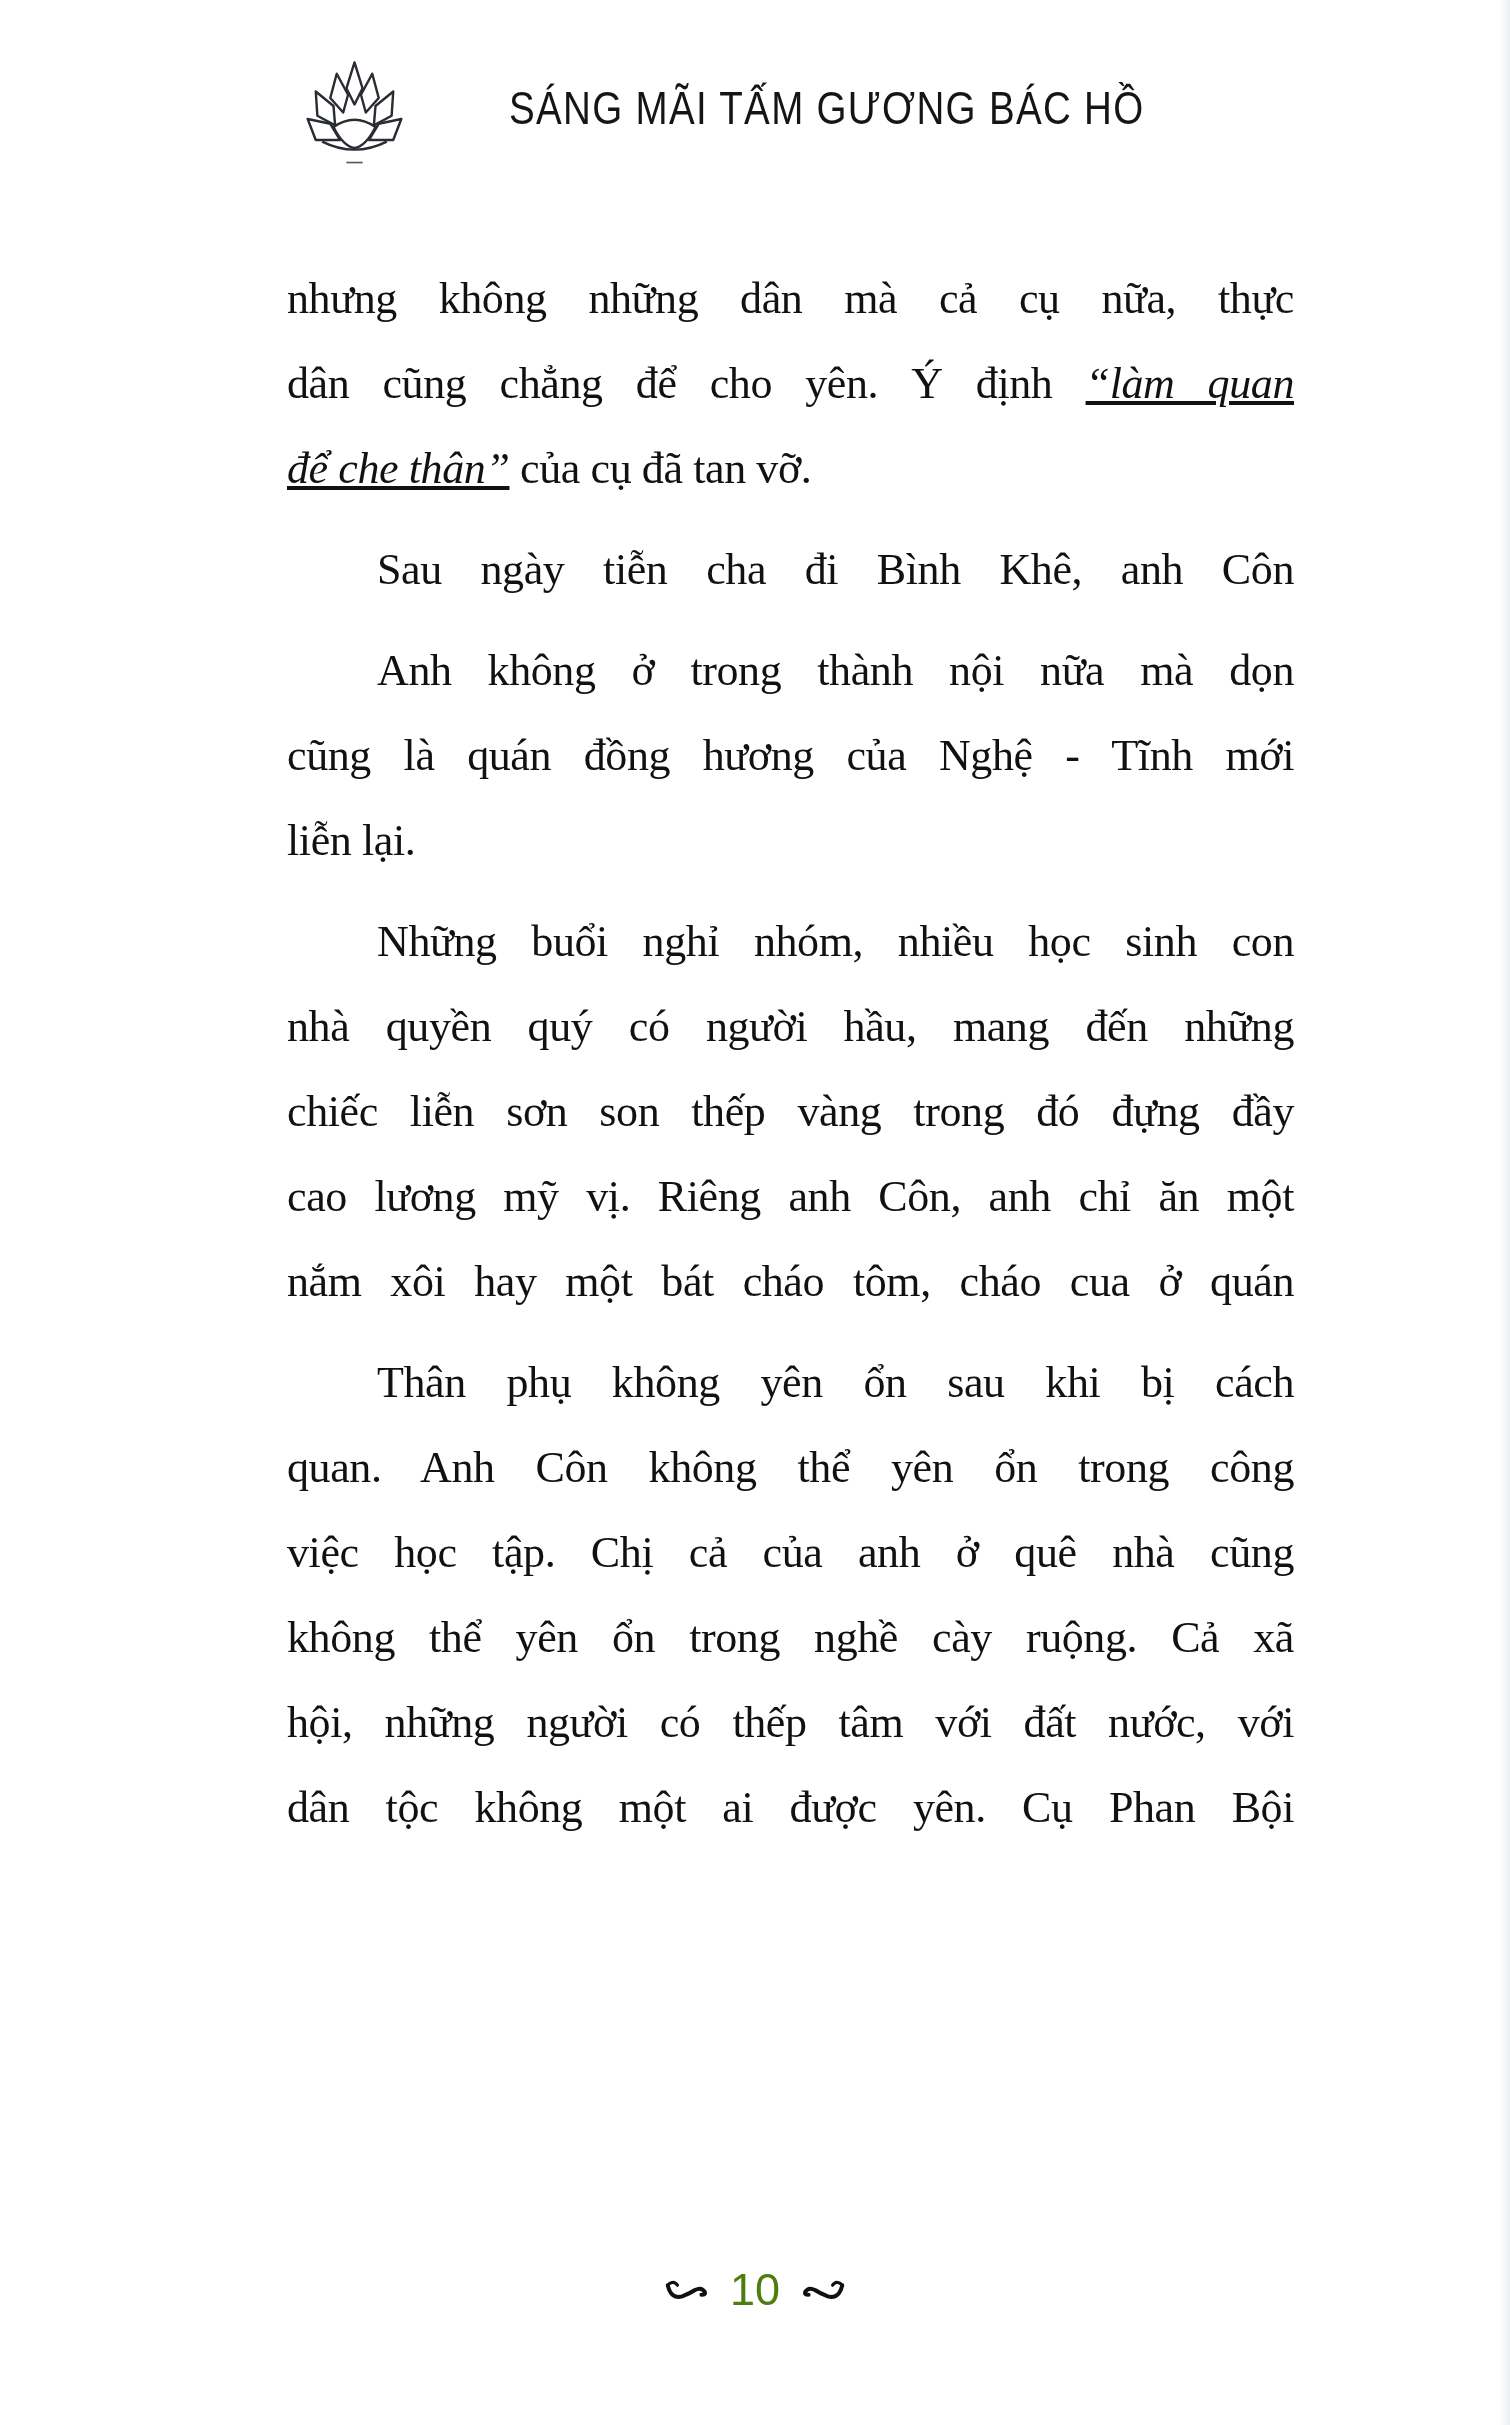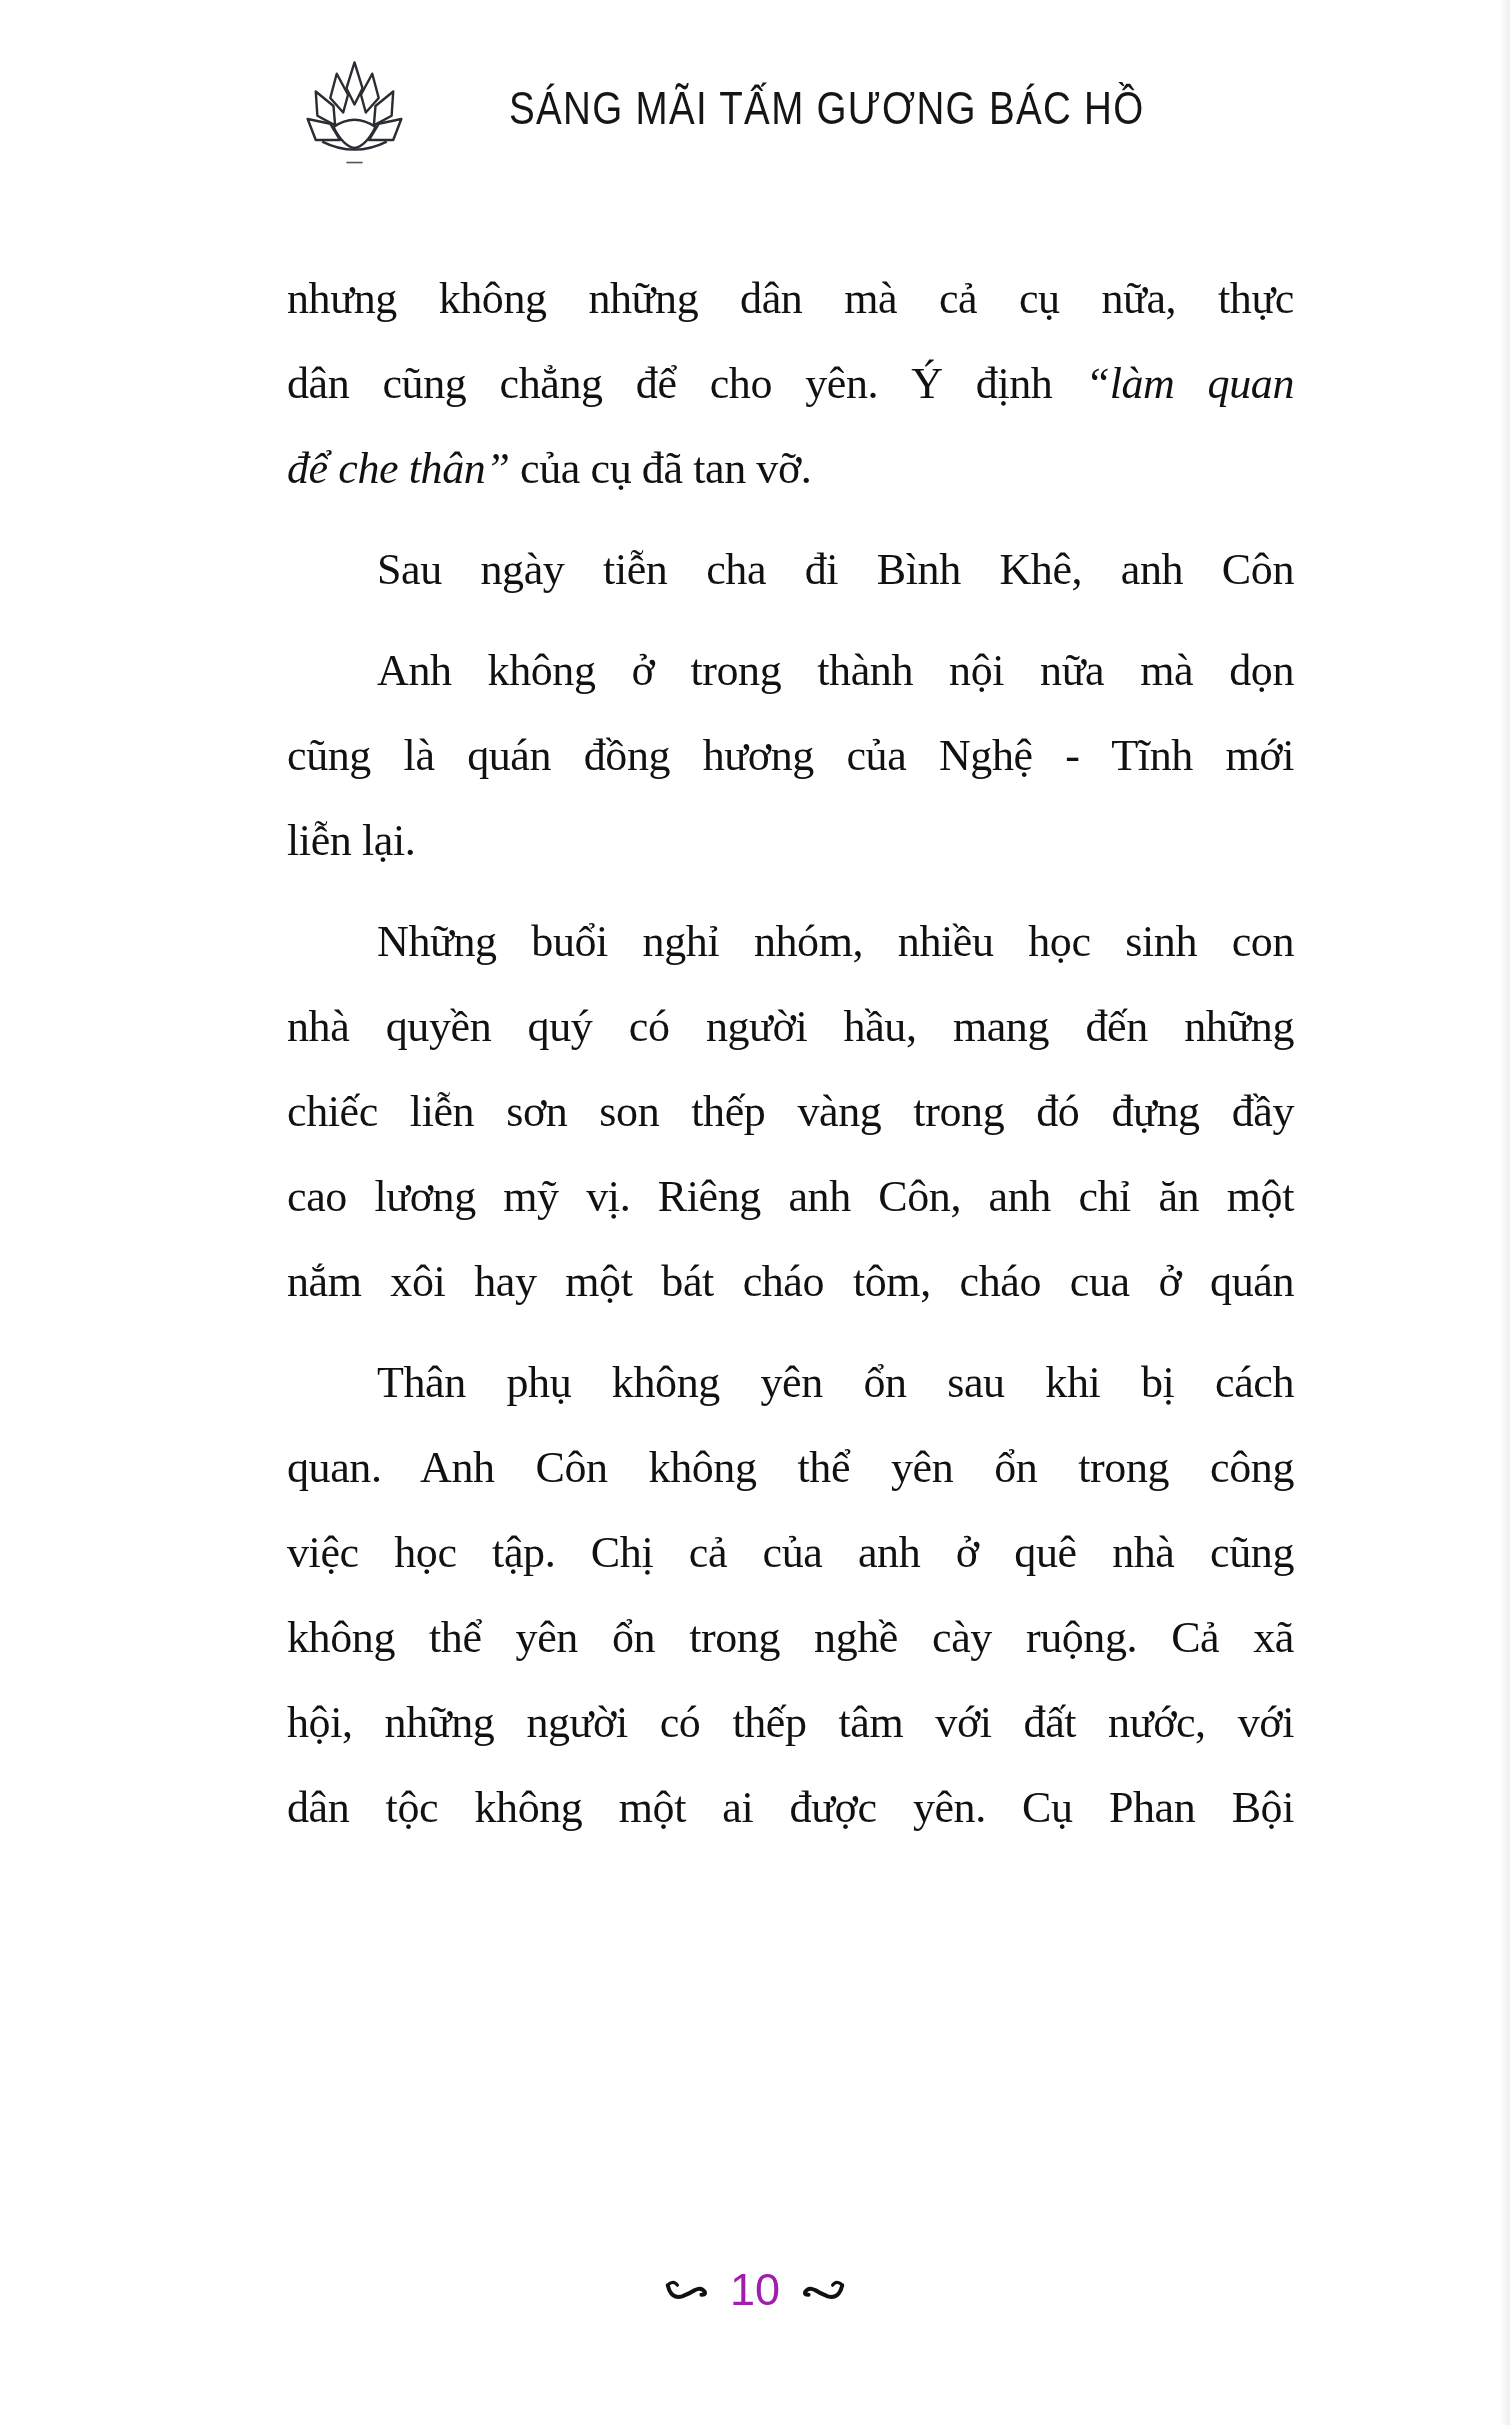--- a/index.html
+++ b/index.html
@@ -68,38 +68,38 @@
       display: block;
       text-align: justify;
       text-align-last: justify;
       white-space: nowrap;
       height: 85px;
     }
     .line.last {
       text-align-last: left;
     }
     .line.indent { padding-left: 90px; }
-    .em { font-style: italic; }
+    .em { font-style: italic; text-decoration: underline; }
     .footer {
       position: absolute;
       top: 2264px;
       left: 0;
       width: 1510px;
       text-align: center;
       height: 64px;
     }
     .footer-inner {
       display: inline-flex;
       align-items: center;
       gap: 19.3px;
     }
     .page-number {
       font-family: "Liberation Sans", "DejaVu Sans", sans-serif;
       font-size: 45px;
-      color: #a21caf;
+      color: #4d7c0f;
     }
     .flourish {
       width: 48px;
       height: 32px;
     }
   </style>
 </head>
 <body>
 
 <div class="page-edge"></div>

